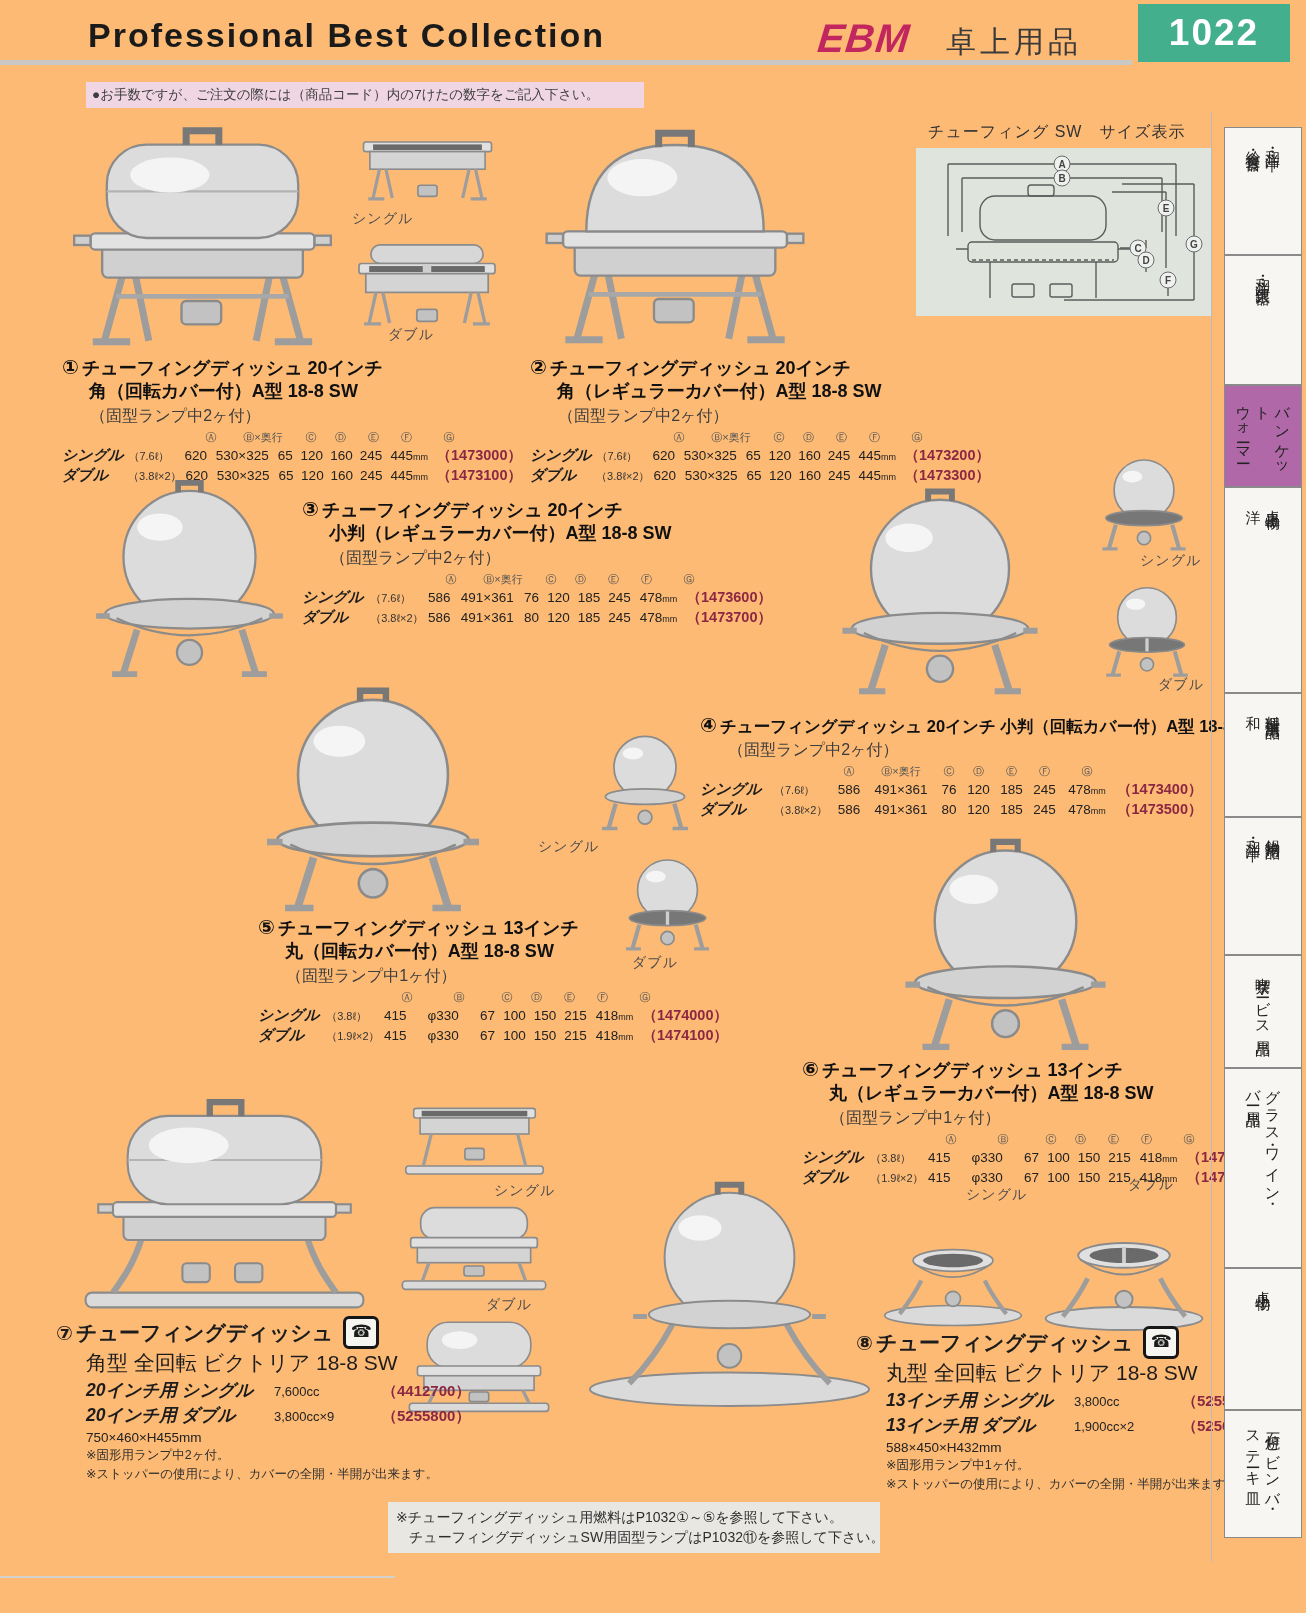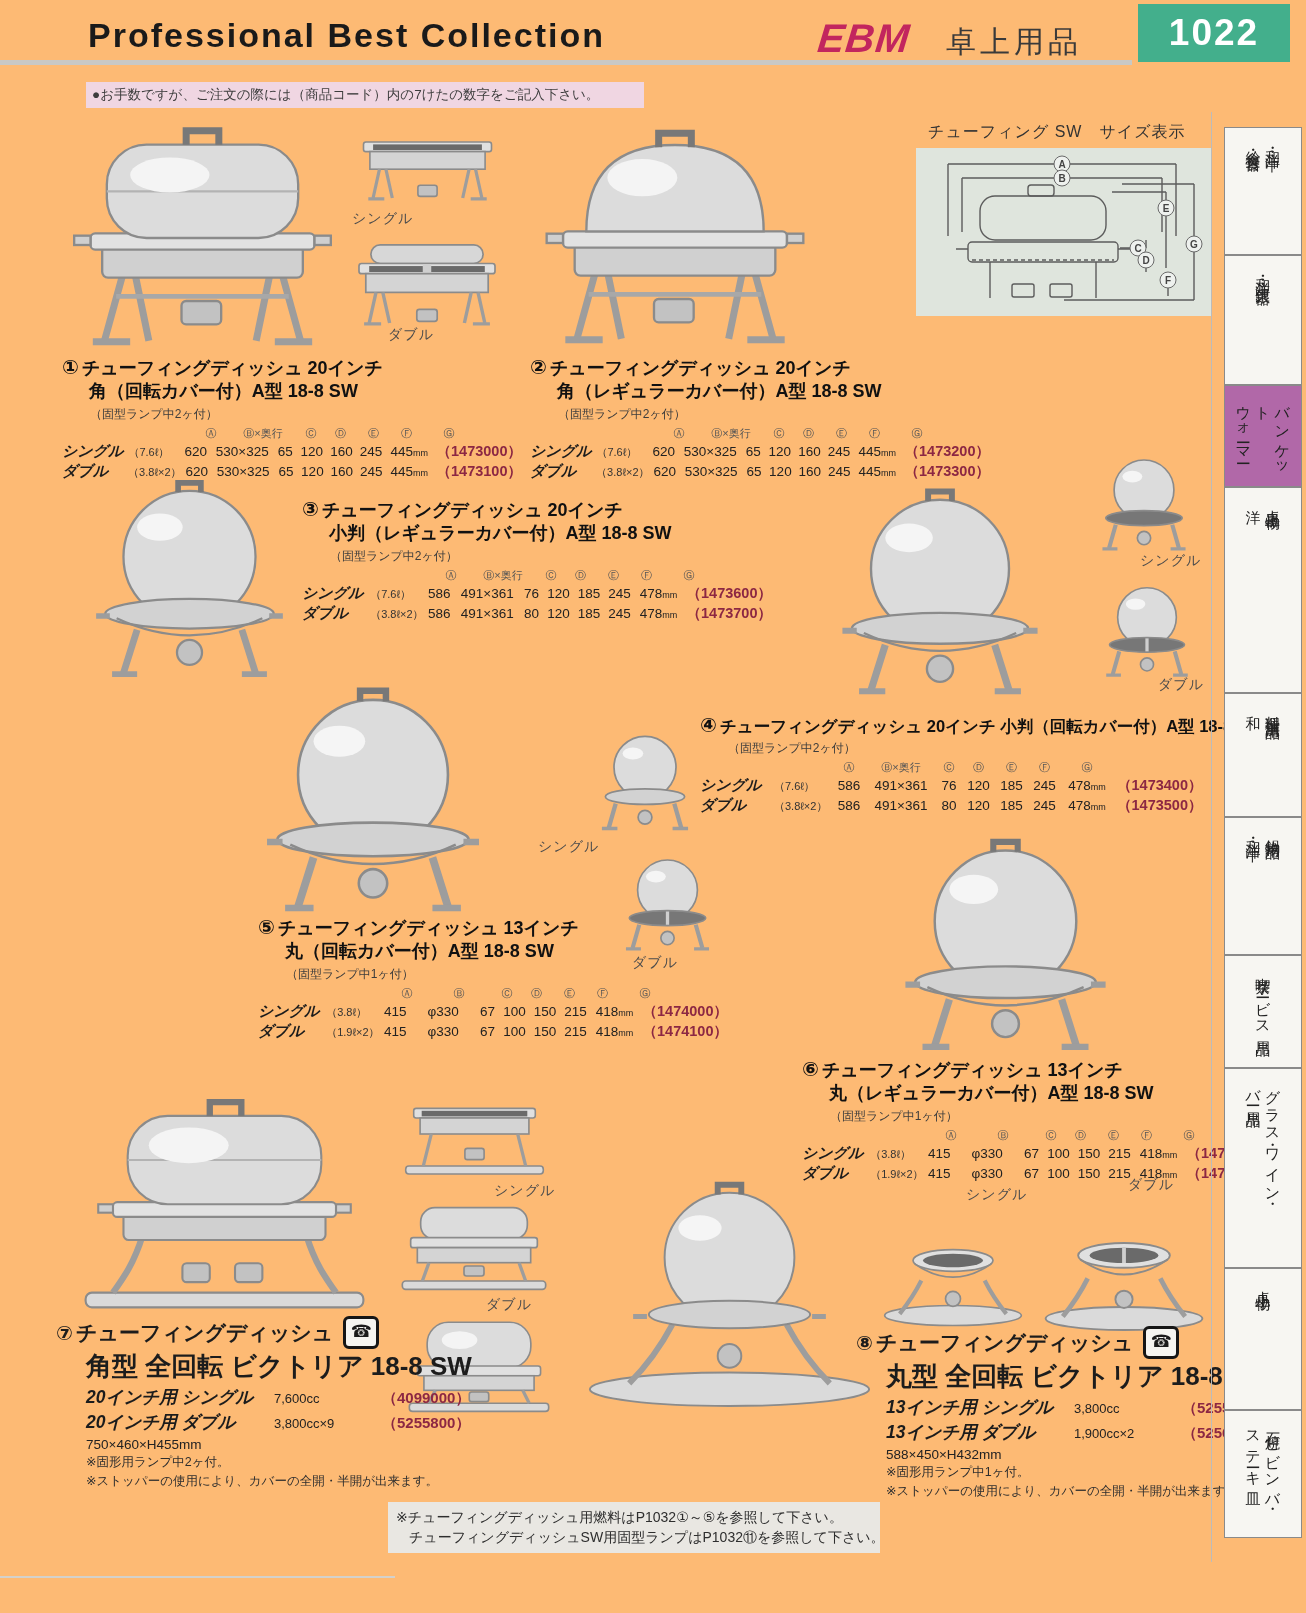--- a/index.html
+++ b/index.html
@@ -16,35 +16,35 @@
               font-size:13.5px;line-height:26px;padding-left:6px;box-sizing:border-box;}
   
   .diag-title{position:absolute;left:928px;top:122px;font-size:16px;color:#333;letter-spacing:1px;}
   .diag-box{position:absolute;left:916px;top:148px;width:296px;height:168px;background:#dfe5dd;}
   
   .prod{position:absolute;}
   .tline{font-size:18px;font-weight:bold;color:#111;line-height:1.3;white-space:nowrap;}
   .tline.t-small{font-size:16.5px;}
   .tline2{margin-left:27px;}
   .num{font-size:20px;font-weight:bold;margin-right:3px;}
-  .lamp{font-size:12px;color:#3c3c3c;margin:2px 0 3px 28px;}
+  .lamp{font-size:16px;color:#3c3c3c;margin:2px 0 3px 28px;}
   .shead{display:flex;margin-left:132px;font-size:11px;color:#555;}
   .shead span{text-align:center;}
   .h0{width:34px}.h1{width:70px}.h2{width:26px}.h3{width:33px}.h4{width:33px}.h5{width:33px}.h6{width:52px}
   .srow{display:flex;align-items:baseline;margin-top:1px;}
   .srow .nm{width:74px;font-size:15px;font-weight:bold;font-style:italic;white-space:nowrap;}
   .srow .cp{width:58px;font-size:11px;color:#333;white-space:nowrap;}
   .c0,.c1,.c2,.c3,.c4,.c5,.c6{font-size:13.5px;color:#222;text-align:center;white-space:nowrap;}
   .c0{width:34px}.c1{width:70px}.c2{width:26px}.c3{width:33px}.c4{width:33px}.c5{width:33px}.c6{width:52px}
   .c6 i{font-style:normal;}
   .unit{font-style:normal;font-size:9px;}
   .cd{color:#8c2743;font-weight:bold;font-size:14.5px;margin-left:4px;white-space:nowrap;text-align:right;}
   
   .vline1{font-size:21px;font-weight:bold;white-space:nowrap;display:flex;align-items:center;}
-  .vline2{font-size:26px;font-weight:bold;margin-left:30px;white-space:nowrap;}
+  .vline2{font-size:21px;font-weight:normal;margin-left:30px;white-space:nowrap;}
   .phone{display:inline-block;width:30px;height:27px;border:3px solid #161616;border-radius:6px;text-align:center;
          font-size:17px;line-height:25px;margin-left:10px;background:#f6f5f1;}
   .vrow{display:flex;align-items:baseline;margin-left:30px;margin-top:1px;}
   .vrow .nm{width:188px;font-size:17.5px;font-weight:bold;font-style:italic;white-space:nowrap;}
   .vrow .cp{width:104px;font-size:13px;color:#222;white-space:nowrap;}
   .vrow .cd{font-size:15px;}
   .vsize{margin-left:30px;font-size:13.5px;color:#222;margin-top:3px;}
   .vnote{margin-left:30px;font-size:12.5px;color:#2e2e2e;margin-top:2px;white-space:nowrap;}
   
   .photo{position:absolute;}
@@ -637,21 +637,21 @@
   <div class="prod" style="left:56px;top:1316px;width:440px">
     <div class="vline1">
         <span class="num">⑦</span>
         <span>チューフィングディッシュ</span>
         <span class="phone">☎</span>
       </div>
     <div class="vline2">角型 全回転 ビクトリア 18-8 SW</div>
     <div class="vrow">
       <span class="nm">20インチ用 シングル</span>
         <span class="cp">7,600cc</span>
-        <span class="cd">（4099000）</span>
+        <span class="cd">（4412700）</span>
     </div>
     <div class="vrow">
       <span class="nm">20インチ用 ダブル</span>
         <span class="cp">3,800cc×9</span>
         <span class="cd">（5255800）</span>
     </div>
     <div class="vsize">750×460×H455mm</div>
     <div class="vnote">※固形用ランプ中2ヶ付。</div>
     <div class="vnote">※ストッパーの使用により、カバーの全開・半開が出来ます。</div>
   </div>

